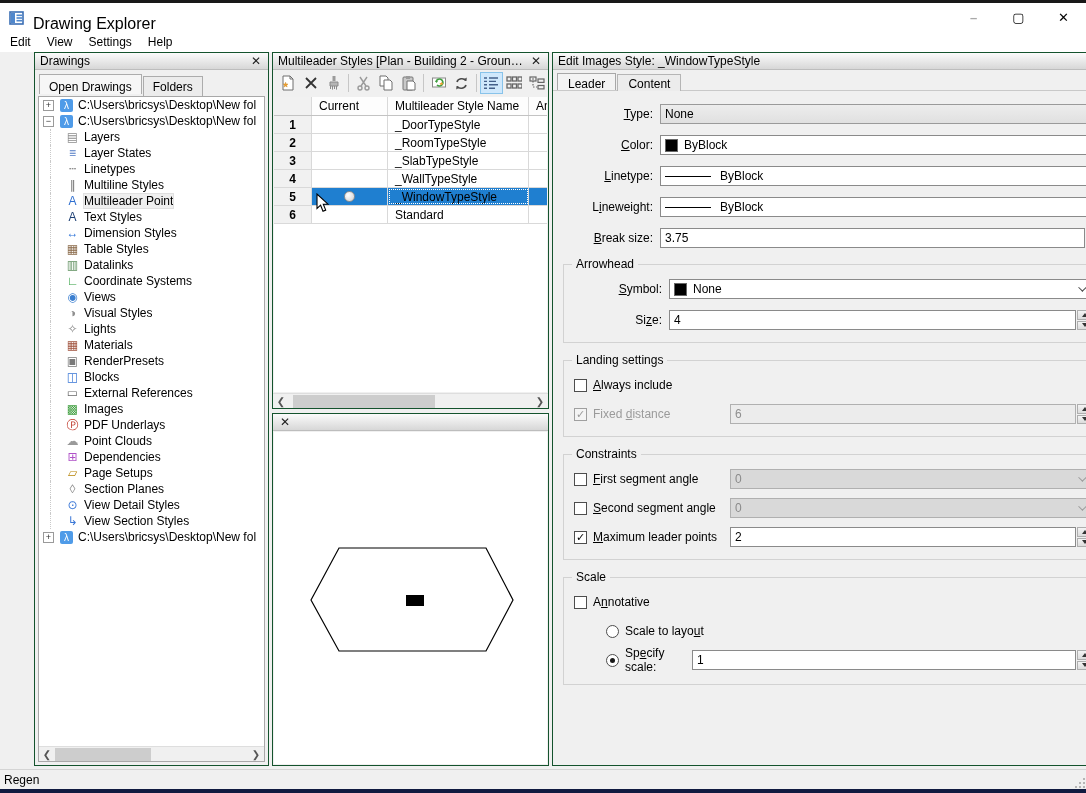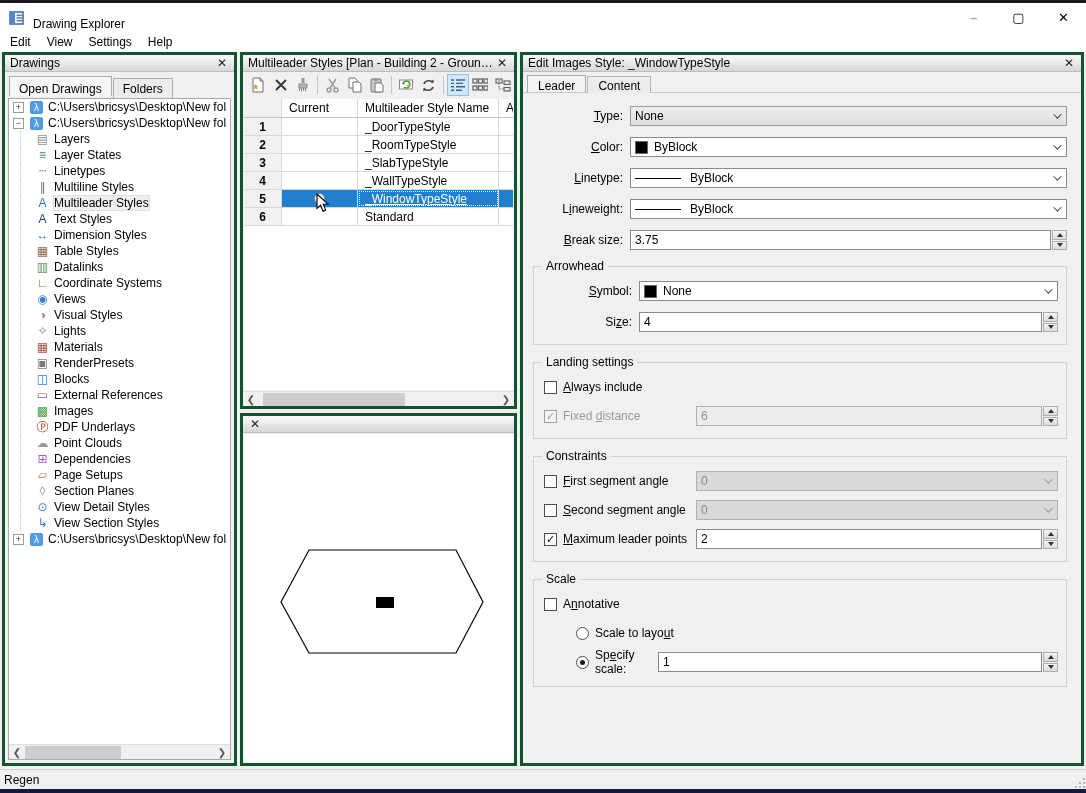--- a/index.html
+++ b/index.html
@@ -4,37 +4,37 @@
 <style>
   * { margin:0; padding:0; box-sizing:border-box; }
   html,body { width:1086px; height:793px; overflow:hidden; }
   body { font-family:"Liberation Sans","DejaVu Sans",sans-serif; font-size:12px; color:#000;
          background:#f0f0f0; position:relative; }
 
   
   .topstrip { height:3px; background:#181818; }
   .titlebar { height:29px; background:#ffffff; display:flex; align-items:center; padding-left:9px; }
   .titleicon { width:16px; height:16px; margin-right:8px; }
-  .title-text { font-size:12px;margin-top:12px; }
+  .title-text { font-size:16px;margin-top:12px; }
   .wctls { margin-left:auto; display:flex; height:100%; }
   .wctl { width:45px; display:flex; align-items:center; justify-content:center; font-size:13px; }
   .wctl.min { color:#a9a9a9; font-weight:bold; }
   .menubar { height:20px; background:#ffffff; display:flex; align-items:center; padding-left:2px; }
   .mitem { padding:2px 8px; }
   .statusbar { position:absolute; left:0; right:0; top:769px; height:20px; background:#f0f0f0;
                border-top:1px solid #d4d4d4; display:flex; align-items:center; padding-left:4px; }
   .grip { position:absolute; right:1px; bottom:1px; width:12px; height:12px;
           background:
             linear-gradient(135deg, transparent 50%, transparent 50%); }
   .grip i { position:absolute; width:2px; height:2px; background:#b5b5b5; }
   .bottomstrip { position:absolute; left:0; right:0; top:789px; height:4px; background:#101a40; }
 
   
   .workspace { position:absolute; top:52px; left:0; right:0; height:717px; background:#f0f0f0; }
-  .panel { position:absolute; background:#f0f0f0; border:3px solid #14532d; }
+  .panel { position:absolute; background:#f0f0f0; border:1px solid #14532d;margin-left:32px; }
   #left-panel  { left:2px;  width:235px; top:0; height:714px; }
   #mid-top     { left:240px; width:277px; top:0; height:357px; }
   #mid-preview { left:240px; width:277px; top:361px; height:353px; }
   #right-panel { left:520px; width:564px; top:0; height:714px; }
 
   .phead { height:17px; background:linear-gradient(#fbfbfb,#d7d7d7); border-bottom:1px solid #bdbdbd;
            display:flex; align-items:center; padding:0 5px; }
   .phead .ptitle { white-space:nowrap; overflow:hidden; text-overflow:ellipsis; flex:1; }
   .phead .x { font-size:12px; font-weight:bold; color:#222; padding:0 2px; line-height:1; }
 
@@ -71,21 +71,21 @@
 
   
   .tablewrap { position:absolute; left:1px; right:1px; top:44px; bottom:16px; background:#fff; overflow:hidden; }
   .trow { display:flex; height:18px; border-bottom:1px solid #d9d9d9; }
   .trow.head { height:19px; border-bottom:1px solid #c3c3c3; background:#fdfdfd; }
   .tcell { border-right:1px solid #d9d9d9; display:flex; align-items:center; padding:0 7px;
            overflow:hidden; white-space:nowrap; }
   .c0 { width:38px; justify-content:center; background:#f1f1f1; font-weight:bold; padding:0; }
   .trow.head .c0 { background:#f1f1f1; }
   .c1 { width:76px; } .c2 { width:141px; } .c3 { flex:1; border-right:none; }
-  .trow.sel .c1,.trow.sel .c2,.trow.sel .c3 { background:#1f7fd0; color:#ffffff;text-decoration:underline; }
+  .trow.sel .c1,.trow.sel .c2,.trow.sel .c3 { background:#1f7fd0; color:#000000; }
   .trow.sel .c2 { outline:1px dotted #ffffff; outline-offset:-2px; }
   .radio11 { width:11px; height:11px; border-radius:50%; border:1px solid #8f8f8f;
              background:radial-gradient(circle at 35% 35%, #ffffff, #cfcfcf); margin:0 auto; }
 
   
   .pvbody { position:absolute; left:1px; right:1px; top:18px; bottom:1px; background:#fff; }
 
   
   .rtabs { display:flex; padding:3px 0 0 4px; height:21px; border-bottom:1px solid #c9c9c9; }
   .rtab { padding:2px 10px 3px; border:1px solid #b5b5b5; border-bottom:none; background:#ececec; margin-right:1px; position:relative; top:1px; }
@@ -206,21 +206,21 @@
             <span class="tlabel">Linetypes</span>
           </div>
           <div class="titem">
             <span class="guide"></span>
             <span class="ticon" style="color: rgb(111, 111, 111);">∥</span>
             <span class="tlabel">Multiline Styles</span>
           </div>
           <div class="titem sel">
             <span class="guide"></span>
             <span class="ticon" style="color: rgb(47, 111, 208);">A</span>
-            <span class="tlabel">Multileader Styles</span>
+            <span class="tlabel">Multileader Point</span>
           </div>
           <div class="titem">
             <span class="guide"></span>
             <span class="ticon" style="color: rgb(29, 63, 116);">A</span>
             <span class="tlabel">Text Styles</span>
           </div>
           <div class="titem">
             <span class="guide"></span>
             <span class="ticon" style="color: rgb(46, 116, 216);">↔</span>
             <span class="tlabel">Dimension Styles</span>

